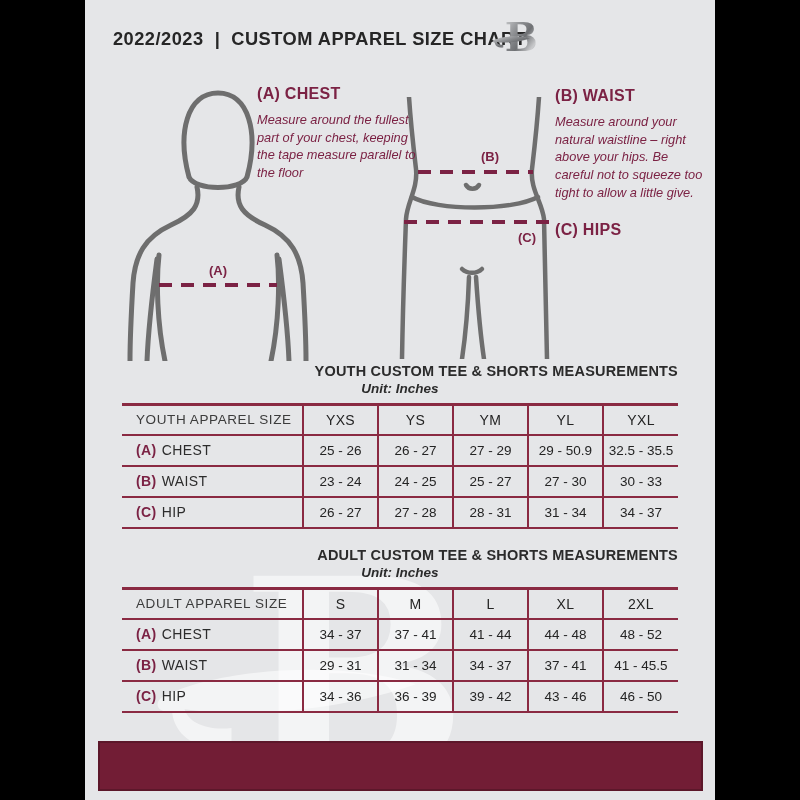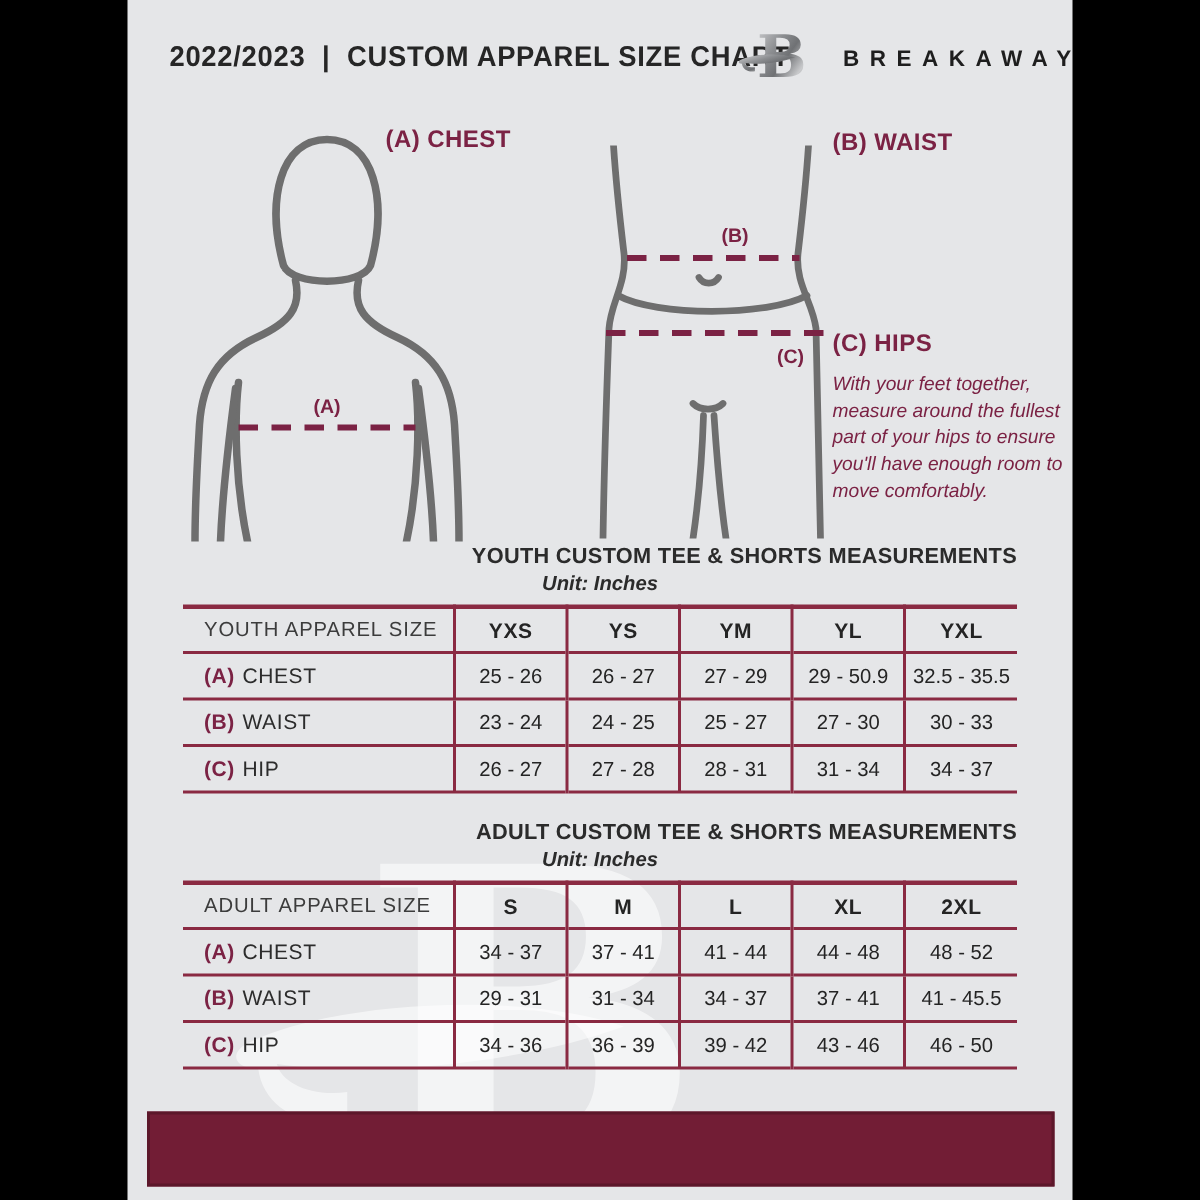--- a/index.html
+++ b/index.html
@@ -39,21 +39,21 @@
   table{width:556px;border-collapse:collapse;table-layout:fixed;margin-top:7px;
     border-bottom:2px solid var(--table-border);}
   col.c-label{width:181px;}
   col.c-val{width:75px;}
   thead tr{border-top:3px solid var(--table-border);height:30px;}
   tbody tr{border-top:2px solid var(--table-border);height:31px;}
   th,td{font-weight:normal;vertical-align:middle;}
   th+th,td+td{border-left:2px solid var(--table-border);}
   th.lbl,td.lbl{text-align:left;padding-left:14px;margin-top:42px;}
   th.lbl{font-size:13.5px;color:#3c3c3c;letter-spacing:.6px;}
-  th.colh{font-size:14px;font-weight:bold;color:#242424;letter-spacing:.4px;}
+  th.colh{font-size:14px;font-weight:normal;color:#242424;letter-spacing:.4px;}
   td.lbl{font-size:14px;color:var(--dark-text);letter-spacing:.4px;}
   td.lbl .key{font-weight:bold;color:var(--maroon-text);margin-right:5px;}
   td.val{font-size:13.5px;color:#242424;text-align:center;}
 
   
   .footer-bar{position:absolute;left:13px;top:741px;width:605px;height:50px;z-index:2;
     background:var(--footer-bar);border:2px solid var(--footer-border);}
 </style>
 </head>
 <body>
@@ -77,21 +77,20 @@
             <stop offset="35%" stop-color="#8d8f92"></stop>
             <stop offset="55%" stop-color="#6f7174"></stop>
             <stop offset="78%" stop-color="#c9cacc"></stop>
             <stop offset="100%" stop-color="#97999c"></stop>
           </linearGradient>
         </defs>
         <text x="30" y="78" font-family="DejaVu Serif, serif" font-size="86" font-weight="bold" fill="url(#steel)">B</text>
         <path d="M86,50 C62,42 22,45 5,54 C2,56 3,59 8,59 C9,67 17,72 27,70 L27,64 C19,65 13,62 12,58 C32,61 64,58 86,50 Z" fill="url(#steel)"></path>
       </svg>
     </div>
-    <div class="brand">BREAKAWAY</div>
 
     <svg class="fig" style="left:40px;top:85px" width="186" height="276" viewBox="0 0 186 276">
       <g fill="none" stroke="var(--figure-outline)" stroke-width="5" stroke-linecap="round">
         <path d="M64,92 C52,48 62,8 93,8 C124,8 134,48 122,92 C116,106 70,106 64,92"></path>
         <path d="M72,102 C76,120 68,130 46,140 C20,152 10,170 8,198 C6,232 5,256 5,276"></path>
         <path d="M114,102 C110,120 118,130 140,140 C166,152 176,170 178,198 C180,232 181,256 181,276"></path>
         <path d="M34,170 C31,196 32,238 40,276"></path>
         <path d="M32,174 C27,212 23,250 22,276"></path>
         <path d="M152,170 C155,196 154,238 146,276"></path>
         <path d="M154,174 C159,212 163,250 164,276"></path>
@@ -111,27 +110,28 @@
         <path d="M84,180 C86,210 88,235 92,262"></path>
       </g>
       <path d="M26,75 L141,75" stroke="var(--maroon-text)" stroke-width="4" stroke-dasharray="13 9"></path>
       <text x="98" y="64" text-anchor="middle" font-size="13" font-weight="bold" fill="var(--maroon-text)">(B)</text>
       <path d="M12,125 L157,125" stroke="var(--maroon-text)" stroke-width="4" stroke-dasharray="13 9"></path>
       <text x="135" y="145" text-anchor="middle" font-size="13" font-weight="bold" fill="var(--maroon-text)">(C)</text>
     </svg>
 
     <div class="guide-text" style="left:172px;top:85px;width:166px">
       <h3>(A) CHEST</h3>
+      <p>Measure around the fullest part of your chest, keeping the tape measure parallel to the floor</p>
     </div>
     <div class="guide-text" style="left:470px;top:87px;width:152px">
       <h3>(B) WAIST</h3>
+      <p>Measure around your natural waistline – right above your hips. Be careful not to squeeze too tight to allow a little give.</p>
     </div>
     <div class="guide-text" style="left:470px;top:221px;width:158px">
       <h3>(C) HIPS</h3>
-      <p>With your feet together, measure around the fullest part of your hips to ensure you'll have enough room to move comfortably.</p>
     </div>
 
     <section class="table-block" style="top:363px">
       <div class="tbl-title">YOUTH CUSTOM TEE &amp; SHORTS MEASUREMENTS</div>
       <div class="tbl-unit">Unit: Inches</div>
       <table>
         <colgroup>
             <col class="c-label">
             <col class="c-val">
             <col class="c-val">

